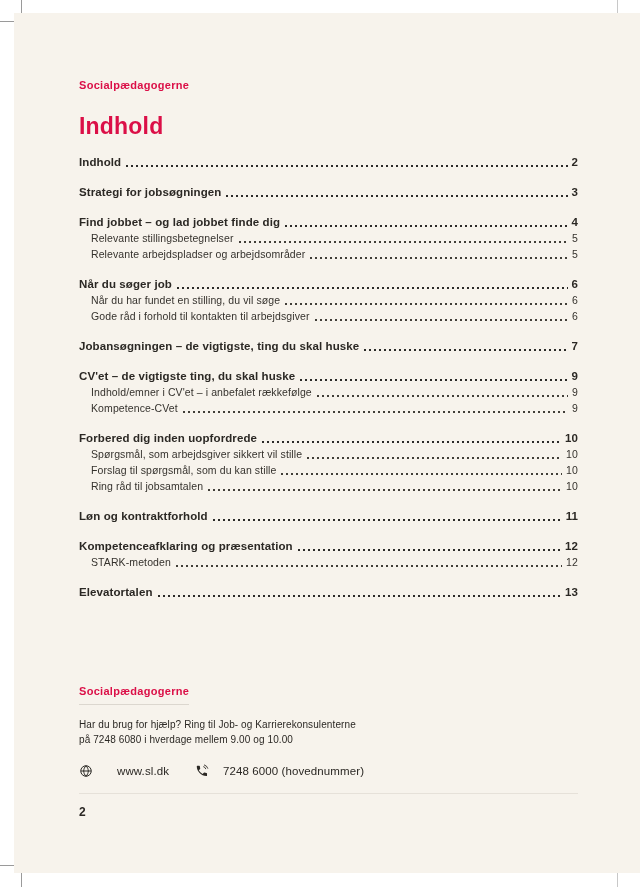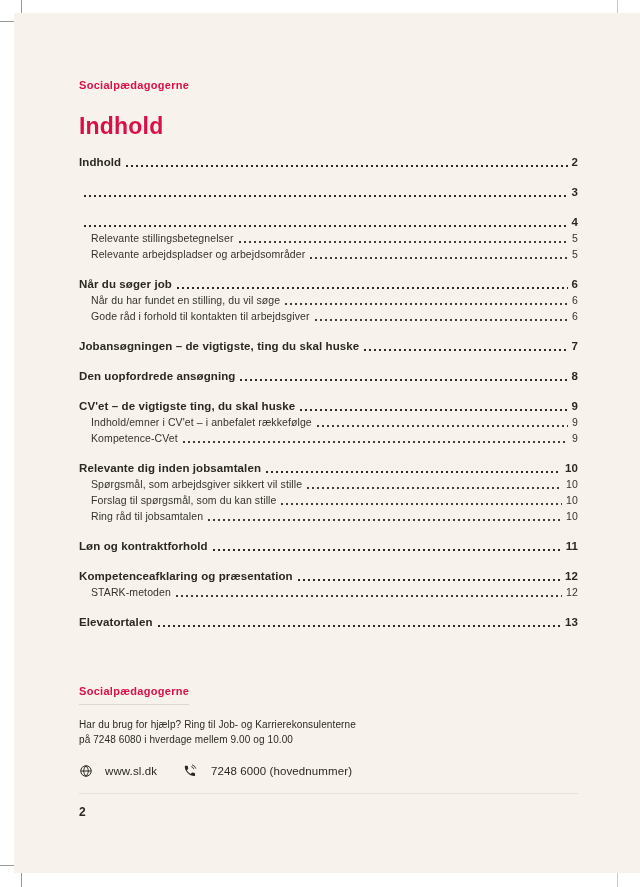--- a/index.html
+++ b/index.html
@@ -103,21 +103,21 @@
   .contact-row {
     position: absolute;
     top: 751px; left: 65px;
     display: flex;
     align-items: center;
     font-size: 11.5px;
     letter-spacing: 0.1px;
   }
   .contact-row .icon { display: inline-flex; align-items: center; }
   .contact-row .icon svg { display: block; }
-  .contact-row .website { margin-left: 12px; cursor: pointer; }
+  .contact-row .website { margin-left: 24px; cursor: pointer; }
   .contact-row .icon.phone { margin-left: 26px; }
   .contact-row .phone-number { margin-left: 14px; }
 
   .footer-rule {
     position: absolute;
     top: 780px; left: 65px; right: 66px;
     height: 1px;
     background: var(--rule, #e6e1d9);
   }
   .page-number {
@@ -144,24 +144,26 @@
 
   <h1 class="page-title">Indhold</h1>
 
   <div class="toc" id="toc">
       <div class="toc-row lvl1">
         <span class="toc-label">Indhold</span>
         <span class="toc-dots"></span>
         <span class="toc-num">2</span>
       </div>
       <div class="toc-row lvl1">
+        <span class="toc-label">Strategi for jobsøgningen</span>
         <span class="toc-dots"></span>
         <span class="toc-num">3</span>
       </div>
       <div class="toc-row lvl1">
+        <span class="toc-label">Find jobbet – og lad jobbet finde dig</span>
         <span class="toc-dots"></span>
         <span class="toc-num">4</span>
       </div>
       <div class="toc-row lvl2">
         <span class="toc-label">Relevante stillingsbetegnelser</span>
         <span class="toc-dots"></span>
         <span class="toc-num">5</span>
       </div>
       <div class="toc-row lvl2">
         <span class="toc-label">Relevante arbejdspladser og arbejdsområder</span>
@@ -182,41 +184,36 @@
         <span class="toc-label">Gode råd i forhold til kontakten til arbejdsgiver</span>
         <span class="toc-dots"></span>
         <span class="toc-num">6</span>
       </div>
       <div class="toc-row lvl1">
         <span class="toc-label">Jobansøgningen – de vigtigste, ting du skal huske</span>
         <span class="toc-dots"></span>
         <span class="toc-num">7</span>
       </div>
       <div class="toc-row lvl1">
-        <span class="toc-label">Den uopfordrede ansøgning</span>
-        <span class="toc-dots"></span>
-        <span class="toc-num">8</span>
-      </div>
-      <div class="toc-row lvl1">
         <span class="toc-label">CV'et – de vigtigste ting, du skal huske</span>
         <span class="toc-dots"></span>
         <span class="toc-num">9</span>
       </div>
       <div class="toc-row lvl2">
         <span class="toc-label">Indhold/emner i CV'et – i anbefalet rækkefølge</span>
         <span class="toc-dots"></span>
         <span class="toc-num">9</span>
       </div>
       <div class="toc-row lvl2">
         <span class="toc-label">Kompetence-CVet</span>
         <span class="toc-dots"></span>
         <span class="toc-num">9</span>
       </div>
       <div class="toc-row lvl1">
-        <span class="toc-label">Relevante dig inden jobsamtalen</span>
+        <span class="toc-label">Forbered dig inden uopfordrede</span>
         <span class="toc-dots"></span>
         <span class="toc-num">10</span>
       </div>
       <div class="toc-row lvl2">
         <span class="toc-label">Spørgsmål, som arbejdsgiver sikkert vil stille</span>
         <span class="toc-dots"></span>
         <span class="toc-num">10</span>
       </div>
       <div class="toc-row lvl2">
         <span class="toc-label">Forslag til spørgsmål, som du kan stille</span>

